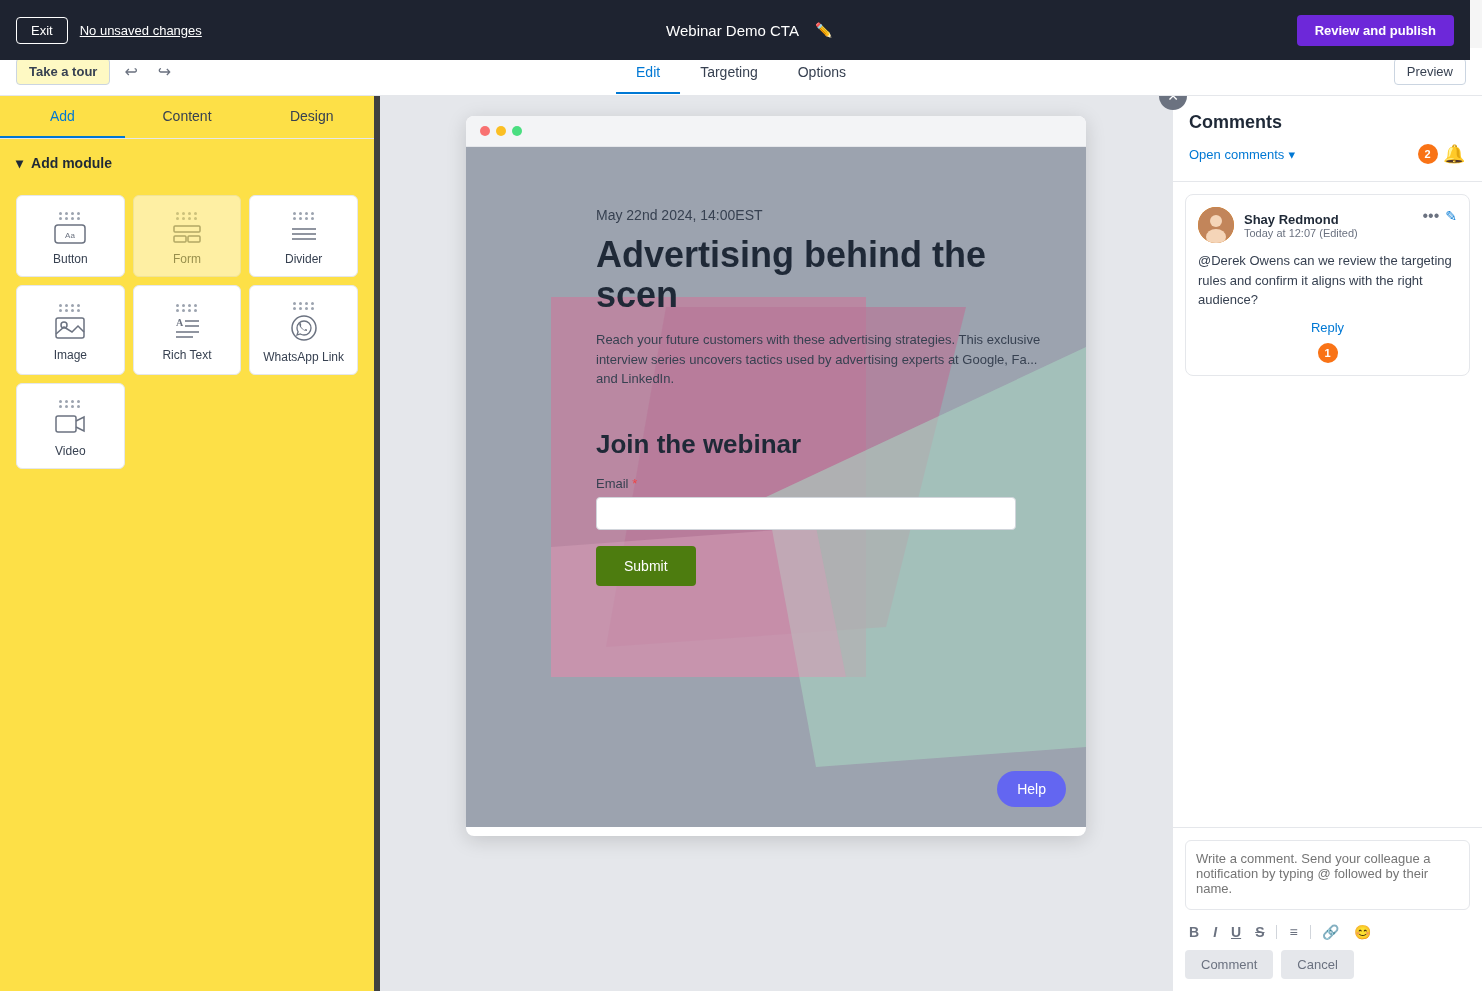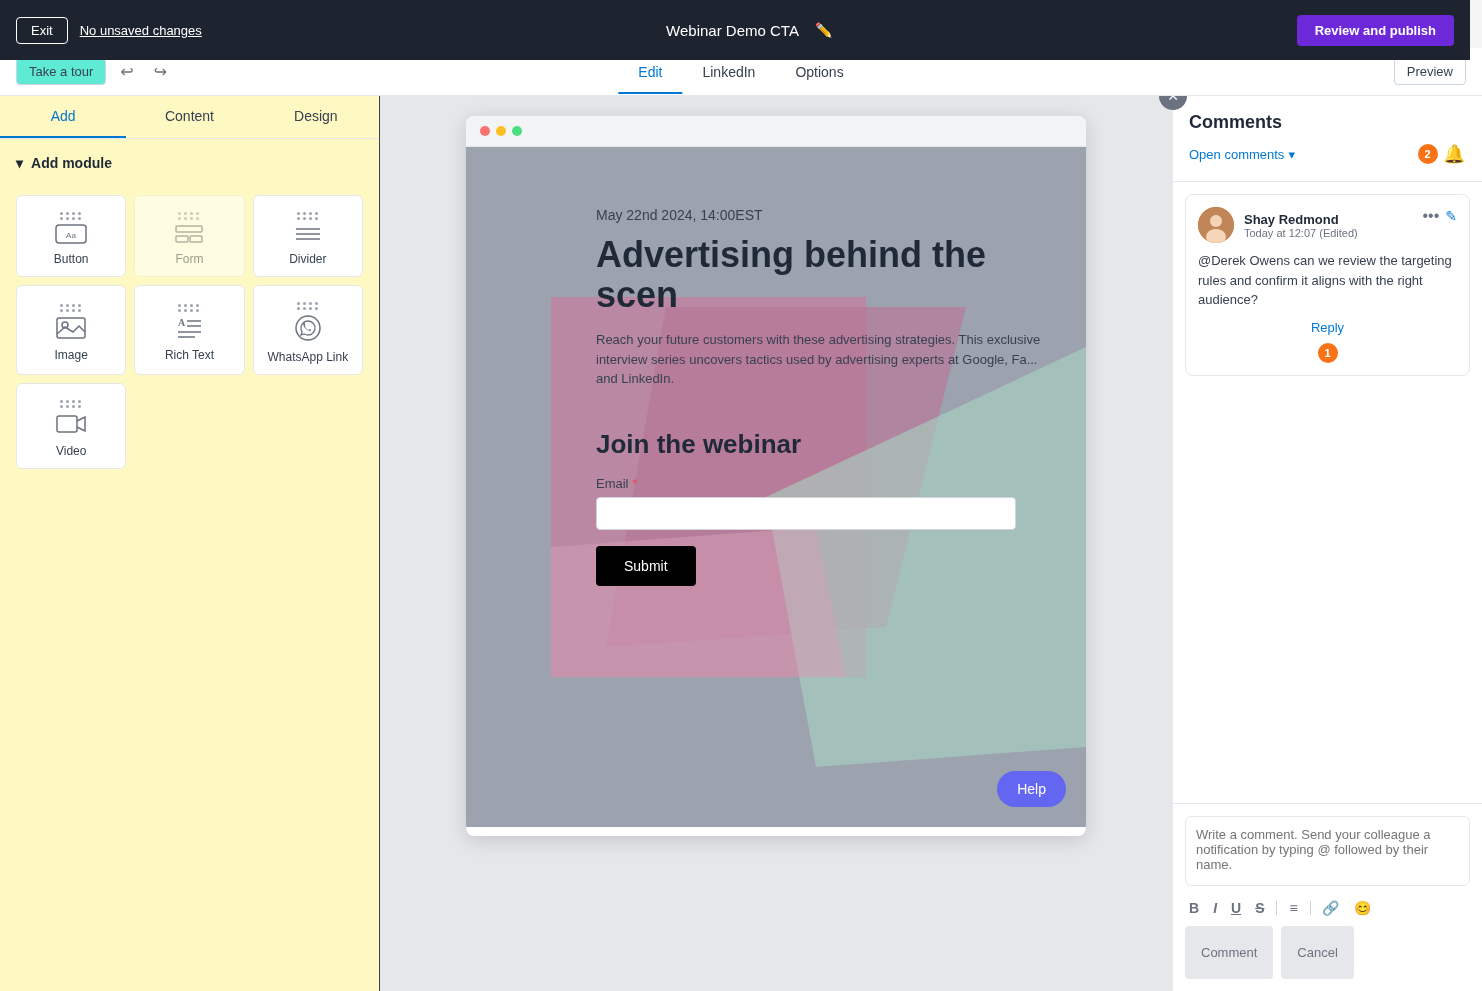--- a/index.html
+++ b/index.html
@@ -29,43 +29,43 @@
     .second-bar {
       display: flex; align-items: center; justify-content: space-between;
       background: #ffffff; height: 48px; padding: 0 16px;
       position: fixed; top: 48px; left: 0; right: 0; z-index: 99;
       border-bottom: 1px solid #e5e7eb;
     }
     .second-bar-left { display: flex; align-items: center; gap: 8px; }
     .second-bar-center { display: flex; align-items: center; gap: 0; position: absolute; left: 50%; transform: translateX(-50%); }
     .second-bar-right {}
     .tour-btn {
-      background: #5eead4; border: 1.5px solid #cbd5e1; color: #374151;
-      padding: 5px 12px; border-radius: 4px; cursor: pointer; font-size: 13px;
+      background: #fef9c3; border: 1.5px solid #cbd5e1; color: #374151;
+      padding: 5px 12px; border-radius: 4px; cursor: pointer; font-size: 13px; font-weight: bold;
     }
     .undo-redo { background: none; border: none; color: #6b7280; cursor: pointer; font-size: 16px; padding: 4px 6px; }
     .nav-tab {
       padding: 12px 20px; font-size: 14px; cursor: pointer; border: none;
       background: none; color: #374151; border-bottom: 2px solid transparent;
       position: relative; top: 1px;
     }
     .nav-tab.active { color: #0078d4; border-bottom: 2px solid #0078d4; font-weight: 500; }
     .preview-btn {
       background: white; border: 1.5px solid #cbd5e1; color: #374151;
       padding: 5px 12px; border-radius: 4px; cursor: pointer; font-size: 13px;
     }
 
     
     .main-layout {
       display: flex; position: fixed; top: 96px; left: 0; right: 0; bottom: 0;
     }
 
     
     .left-sidebar {
-      width: 380px; background: #fef9c3; border-right: 1px solid #404040;
+      width: 380px; background: #fde047; border-right: 6px solid #404040;
       overflow-y: auto; flex-shrink: 0;
     }
     .sidebar-tabs { display: flex; border-bottom: 1px solid #e5e7eb; }
     .sidebar-tab {
       flex: 1; padding: 12px; text-align: center; font-size: 14px; cursor: pointer;
       border: none; background: none; color: #374151; border-bottom: 2px solid transparent;
     }
     .sidebar-tab.active { color: #0078d4; border-bottom: 2px solid #0078d4; }
     .add-module-header {
       display: flex; align-items: center; gap: 8px; padding: 16px;
@@ -104,21 +104,21 @@
     .cta-title { font-size: 36px; font-weight: 800; color: #1f2937; line-height: 1.1; margin-bottom: 16px; }
     .cta-desc { font-size: 13px; color: #374151; line-height: 1.5; margin-bottom: 40px; }
     .cta-form-title { font-size: 26px; font-weight: 600; color: #1f2937; margin-bottom: 16px; }
     .cta-label { font-size: 13px; color: #374151; margin-bottom: 6px; }
     .cta-required { color: #ef4444; }
     .cta-input {
       width: 100%; padding: 8px 12px; border: 1px solid #d1d5db; border-radius: 4px;
       font-size: 13px; margin-bottom: 16px; background: white;
     }
     .cta-submit {
-      background: #000000; color: white; border: none; padding: 12px 28px;
+      background: #4d7c0f; color: white; border: none; padding: 12px 28px;
       border-radius: 4px; font-size: 14px; font-weight: 500; cursor: pointer;
     }
     .help-btn {
       position: absolute; bottom: 20px; right: 20px;
       background: #6366f1; color: white; border: none; border-radius: 50px;
       padding: 10px 20px; font-size: 14px; cursor: pointer; font-weight: 500;
     }
 
     
     .comments-panel {
@@ -185,21 +185,21 @@
       background: none; border: none; cursor: pointer; color: #6b7280;
       font-size: 14px; padding: 2px 4px; font-weight: 600;
     }
     .toolbar-divider { width: 1px; height: 14px; background: #d1d5db; margin: 0 2px; }
     .comment-action-row { display: flex; gap: 8px; }
     .comment-submit-btn {
       background: #e5e7eb; border: none; color: #6b7280; padding: 7px 16px;
       border-radius: 4px; font-size: 13px; cursor: pointer;
     }
     .comment-cancel-btn {
-      background: #e5e7eb; border: none; color: #6b7280; padding: 19px 16px;
+      background: #e5e7eb; border: none; color: #6b7280; padding: 7px 16px;
       border-radius: 4px; font-size: 13px; cursor: pointer;
     }
 
     
     .icon-dots {
       display: grid; grid-template-columns: repeat(4, 4px); gap: 2px; margin-bottom: 4px;
     }
     .icon-dot { width: 3px; height: 3px; background: #9ca3af; border-radius: 50%; }
   </style>
 </head>
@@ -220,21 +220,21 @@
 </div>
 
 <div class="second-bar">
   <div class="second-bar-left">
     <button class="tour-btn">Take a tour</button>
     <button class="undo-redo">↩</button>
     <button class="undo-redo">↪</button>
   </div>
   <div class="second-bar-center">
     <button class="nav-tab active">Edit</button>
-    <button class="nav-tab">LinkedIn</button>
+    <button class="nav-tab">Targeting</button>
     <button class="nav-tab">Options</button>
   </div>
   <div class="second-bar-right">
     <button class="preview-btn">Preview</button>
   </div>
 </div>
 
 <div class="main-layout">
 
   <div class="left-sidebar">

